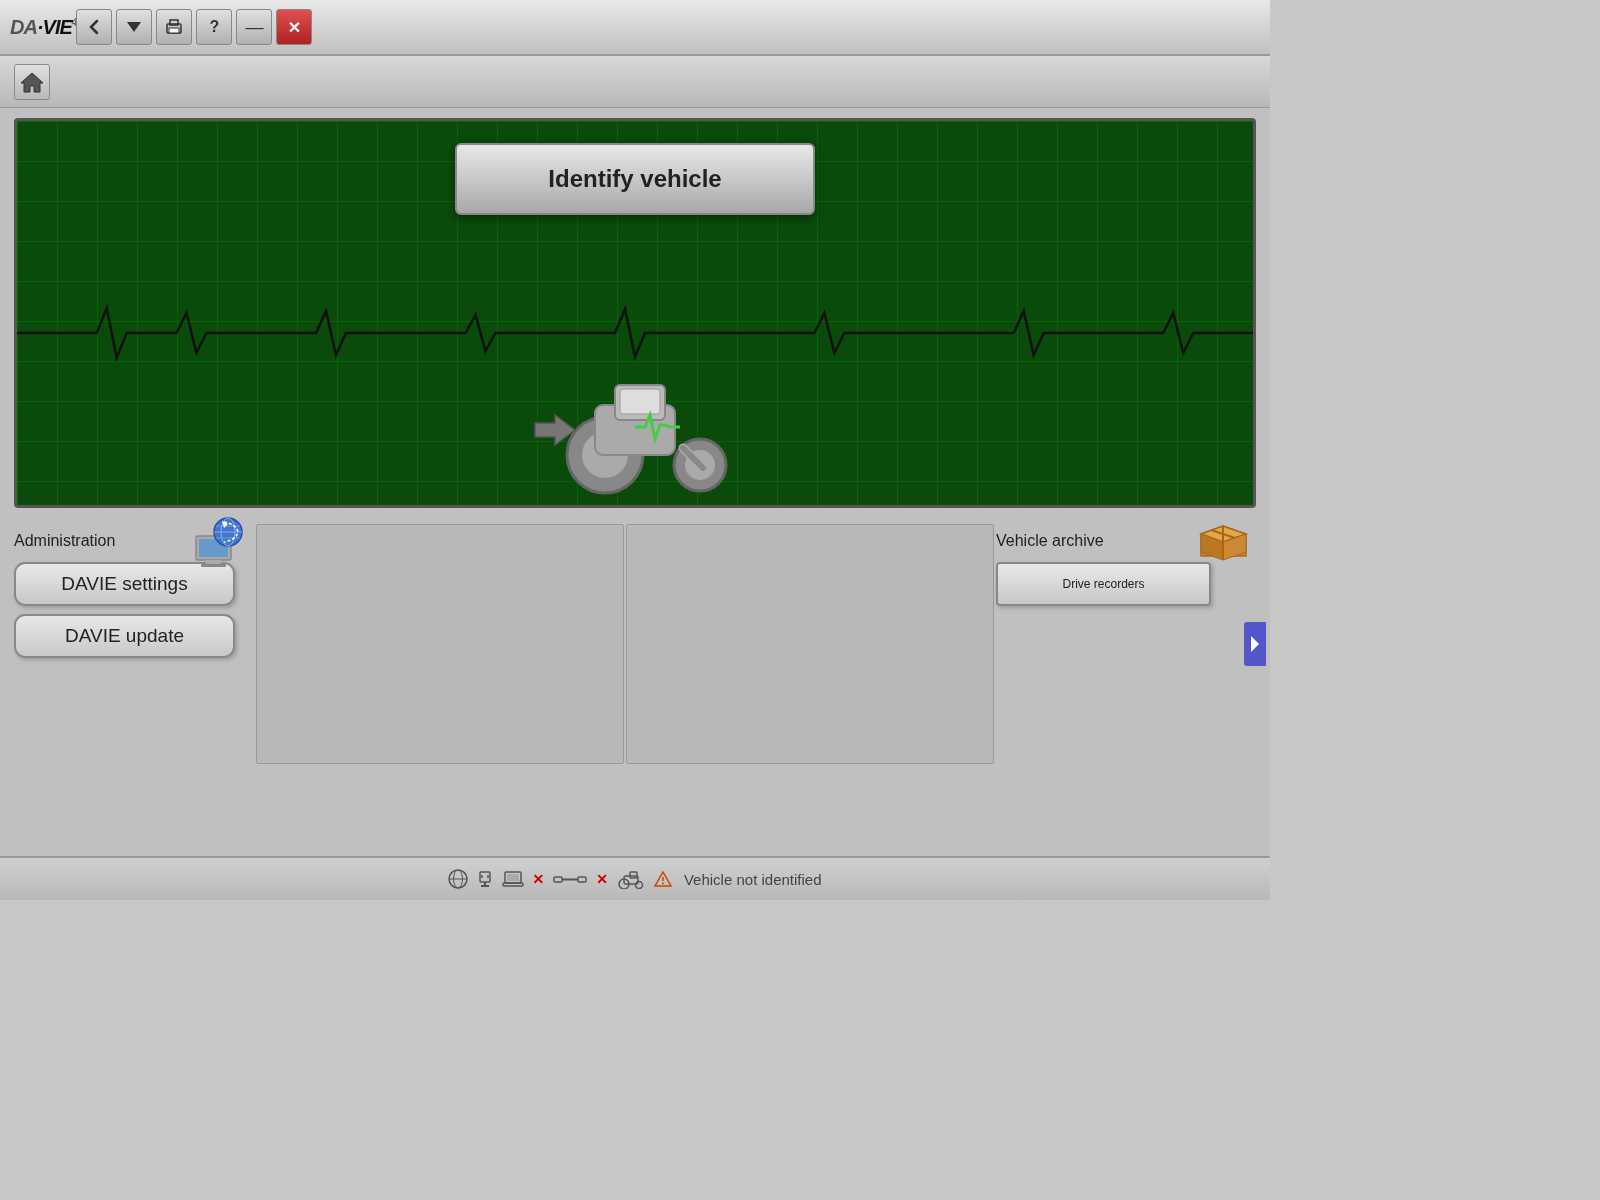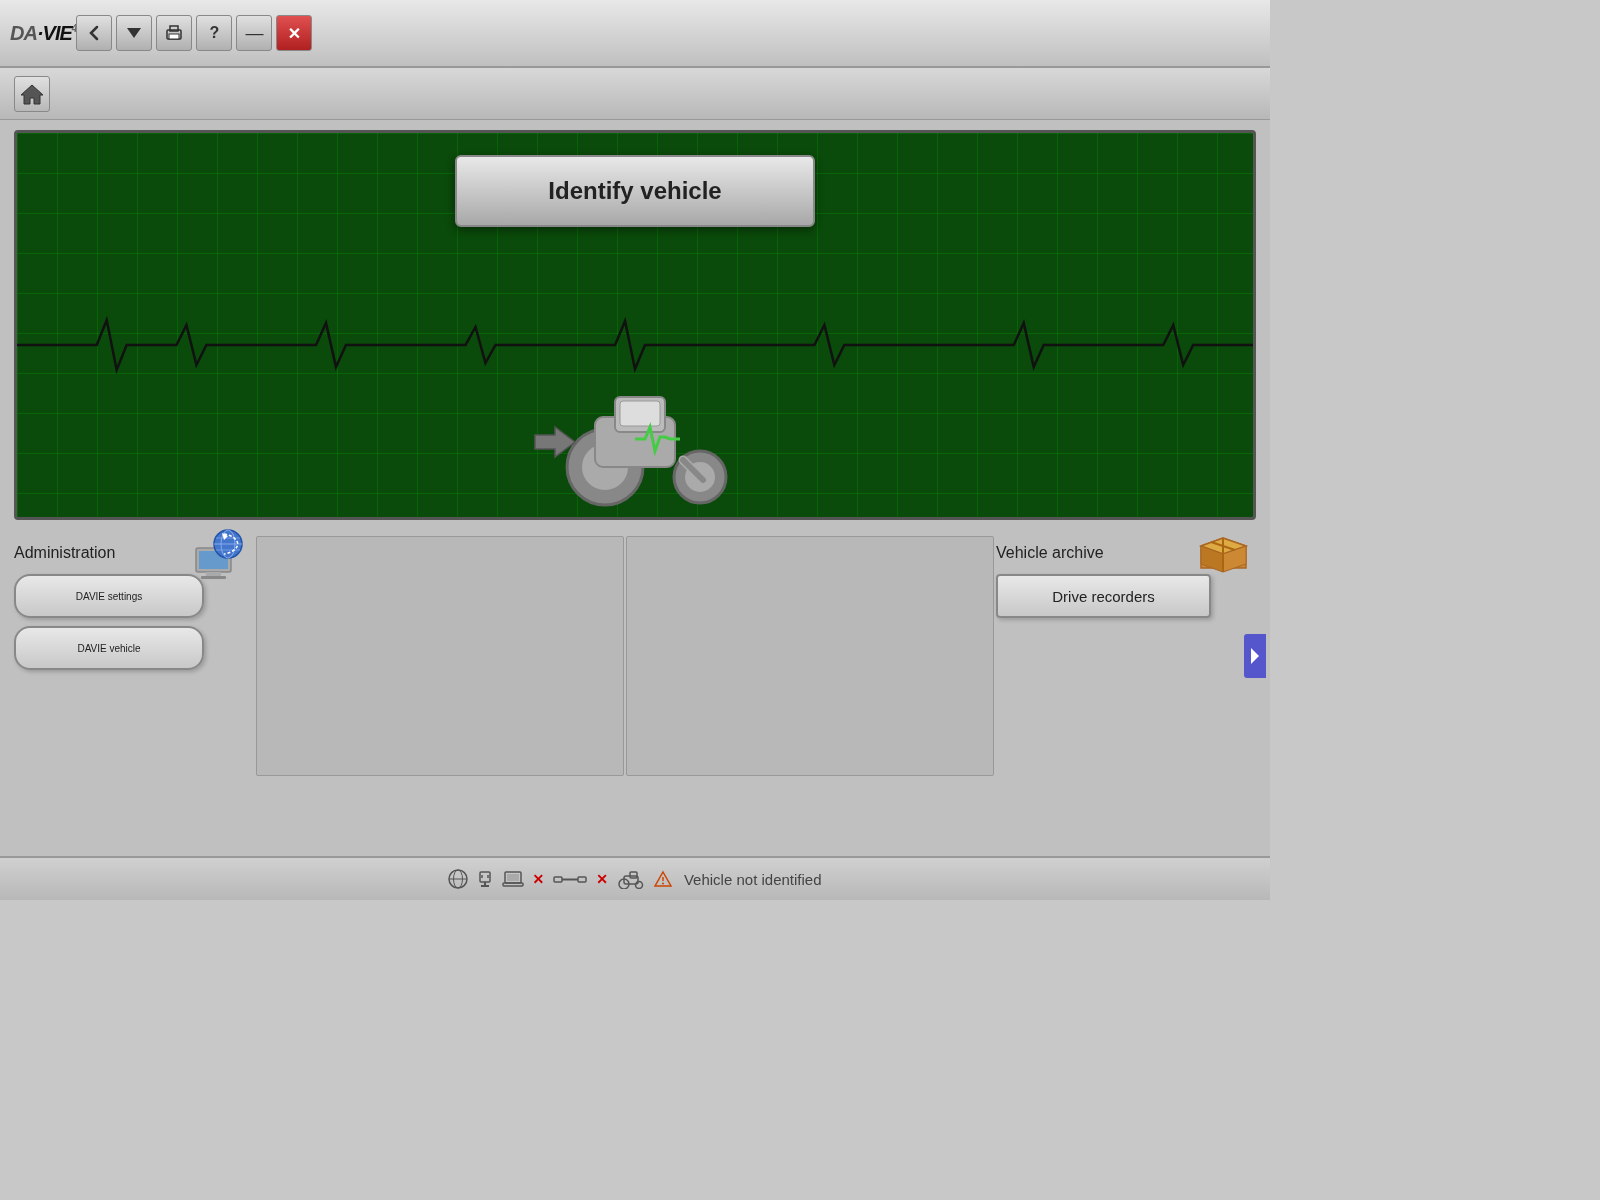--- a/index.html
+++ b/index.html
@@ -8,21 +8,21 @@
       height: 900px;
       background: #c8c8c8;
       font-family: Arial, sans-serif;
       overflow: hidden;
       position: relative;
     }
 
     
     #title-bar {
       width: 100%;
-      height: 68px;
+      height: 56px;
       background: linear-gradient(180deg, #e8e8e8 0%, #c0c0c0 100%);
       border-bottom: 2px solid #999;
       display: flex;
       align-items: center;
       padding: 1px 10px;
       position: relative;
     }
     #title-text {
       font-size: 14px;
       color: #222;
@@ -161,26 +161,26 @@
       flex-shrink: 0;
       position: relative;
     }
     #admin-label {
       font-size: 16px;
       color: #222;
       margin-bottom: 8px;
       display: block;
     }
     .admin-btn {
-      width: 190px;
+      width: 221px;
       height: 44px;
       background: linear-gradient(180deg, #e8e8e8, #c8c8c8);
       border: 2px solid #888;
-      border-radius: 16px;
-      font-size: 10px;
+      border-radius: 11px;
+      font-size: 19px;
       color: #222;
       cursor: pointer;
       display: flex;
       align-items: center;
       justify-content: center;
       margin-bottom: 8px;
       box-shadow: 2px 2px 4px rgba(0,0,0,0.2);
     }
 
     
@@ -202,21 +202,21 @@
       color: #222;
       margin-bottom: 8px;
       display: block;
     }
     .archive-btn {
       width: 215px;
       height: 44px;
       background: linear-gradient(180deg, #e8e8e8, #c8c8c8);
       border: 2px solid #888;
       border-radius: 4px;
-      font-size: 15px;
+      font-size: 12px;
       color: #222;
       cursor: pointer;
       display: flex;
       align-items: center;
       justify-content: center;
       margin-bottom: 8px;
       box-shadow: 2px 2px 4px rgba(0,0,0,0.2);
     }
 
     
@@ -391,21 +391,21 @@
         <line x1="30" y1="10" x2="54" y2="10" stroke="#88aaee" stroke-width="0.7"></line>
         <line x1="30" y1="22" x2="54" y2="22" stroke="#88aaee" stroke-width="0.7"></line>
 
         <path d="M38,6 Q50,8 52,16 Q50,24 38,26" fill="none" stroke="white" stroke-width="1.5" stroke-dasharray="3,2"></path>
         <polygon points="36,5 42,8 38,12" fill="white"></polygon>
       </svg>
 
       <span id="admin-label" style="display:block;font-size:16px;color:#222;margin-bottom:12px;margin-top:8px;">Administration</span>
 
       <button class="admin-btn">DAVIE settings</button>
-      <button class="admin-btn">DAVIE vehicle</button>
+      <button class="admin-btn">DAVIE update</button>
     </div>
 
     <div class="empty-panel"></div>
 
     <div class="empty-panel"></div>
 
     <div id="archive-panel" style="position:relative;">
 
       <svg class="archive-icon-img" viewBox="0 0 55 45" style="position:absolute;top:-8px;right:5px;">
 

